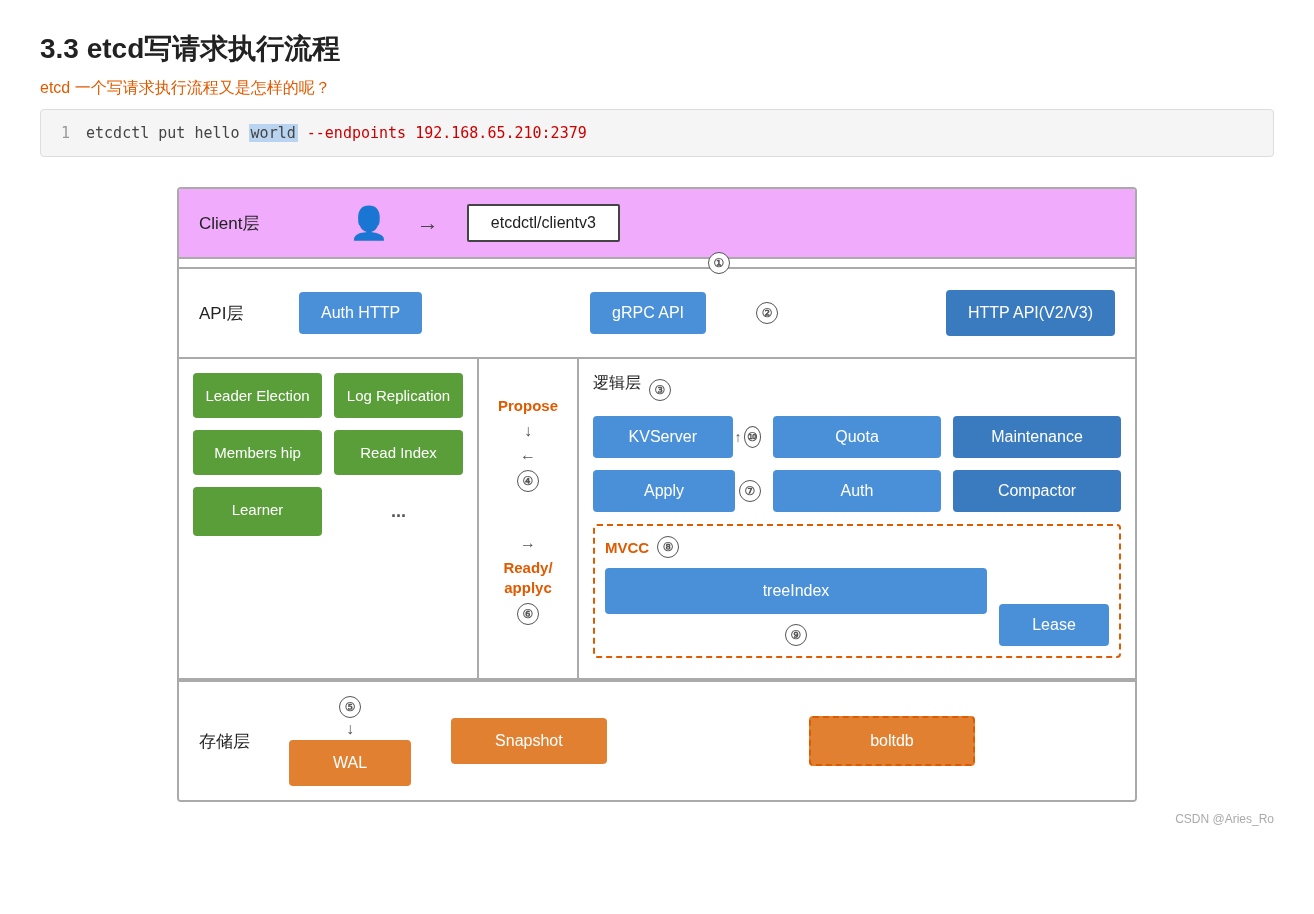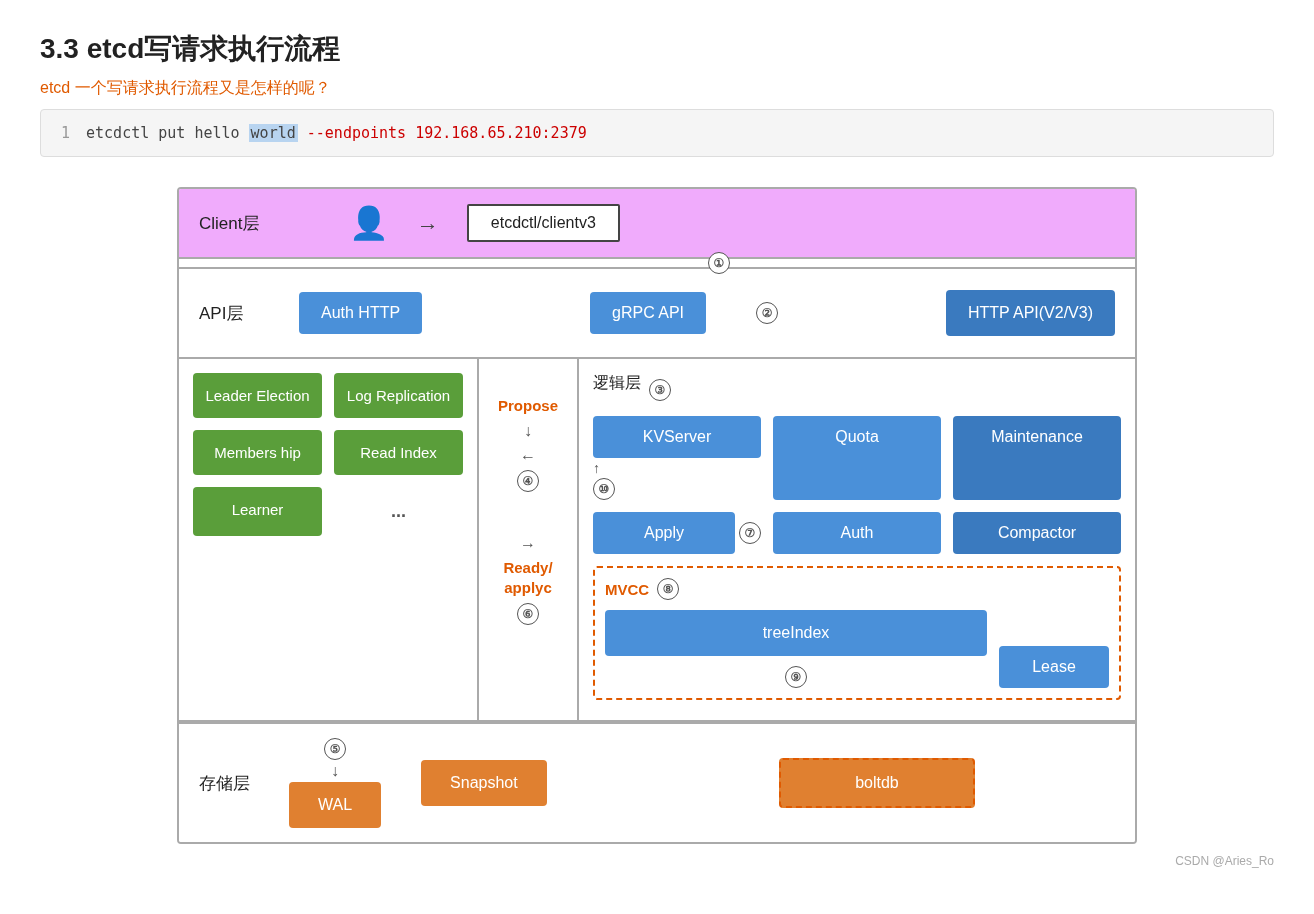--- a/index.html
+++ b/index.html
@@ -241,21 +241,21 @@
       align-items: center;
       padding: 14px 20px;
       background: #fff;
       gap: 20px;
       min-height: 80px;
     }
     .orange-box {
       background: #e08030;
       color: #fff;
       border-radius: 4px;
-      padding: 14px 29px;
+      padding: 14px 44px;
       font-size: 16px;
       font-weight: 500;
       text-align: left;
     }
     .boltdb-box {
       background: #e08030;
       color: #fff;
       border-radius: 4px;
       padding: 14px 0;
       font-size: 16px;
@@ -370,21 +370,21 @@
       </div>
     </div>
 
     <div class="logic-layer">
       <div style="display:flex; align-items:center; gap:8px; margin-bottom:10px;">
         <span class="logic-label">逻辑层</span>
         <span class="ann">③</span>
       </div>
 
       <div class="logic-grid-top">
-        <div style="display:flex; flex-direction:column; gap:2px;">
+        <div style="display:flex; align-items:center; gap:2px;">
           <span class="blue-box" style="width:100%; text-align:center;">KVServer</span>
           <span style="font-size:14px; color:#555;">↑</span>
           <span class="ann">⑩</span>
         </div>
         <span class="blue-box">Quota</span>
         <span class="blue-box blue-box-dark">Maintenance</span>
       </div>
 
       <div class="logic-grid-mid">
         <div style="display:flex; align-items:center; gap:4px;">

